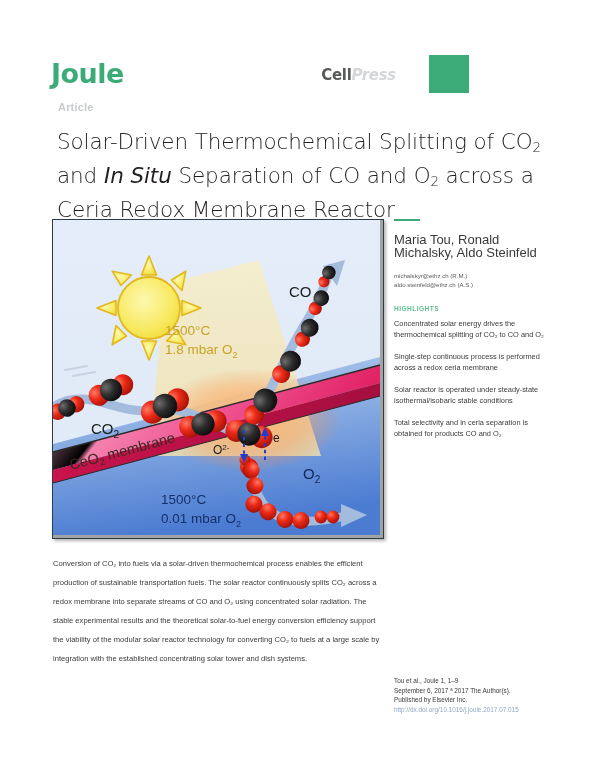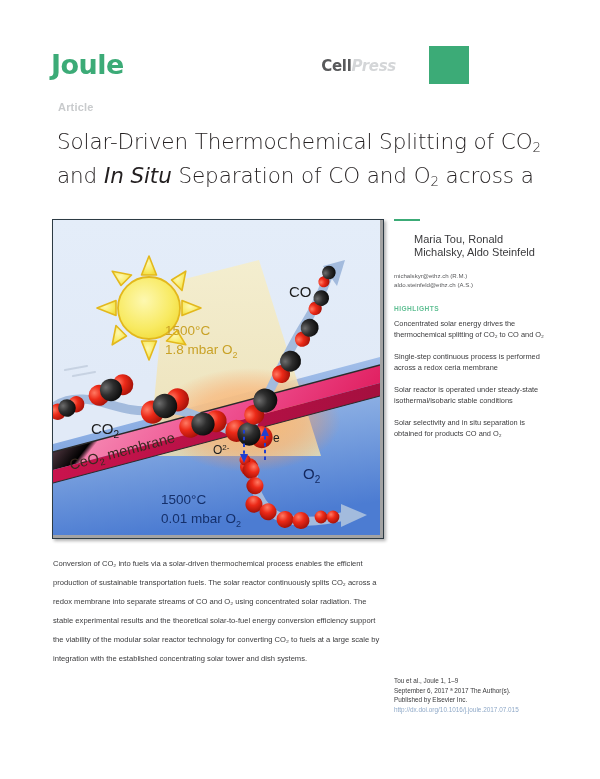--- a/index.html
+++ b/index.html
@@ -12,21 +12,21 @@
     height: 779px;
     position: relative;
     font-family: "Liberation Sans", sans-serif;
     color: #231f20;
     overflow: hidden;
   }
 
   
   .header {
     position: absolute;
-    left: 0; top: 8px;
+    left: 0; top: 17px;
     width: 476px; height: 92px;
   }
   .journal-logo {
     position: absolute;
     left: 51px; top: 41px;
     font-size: 27px;
     font-weight: bold;
     letter-spacing: -0.5px;
     color: #3cab77;
     font-family: "DejaVu Sans", sans-serif;
@@ -100,25 +100,24 @@
     position: absolute;
     left: 394px; top: 219px;
     width: 150px;
   }
   .green-rule {
     width: 26px; height: 2.2px;
     background: #3cab77;
     margin-bottom: 12px;
   }
   .authors {
-    font-size: 11px;
+    font-size: 13px;
     line-height: 13px;
     color: #3a3a3c;
     margin-bottom: 12px;
-    margin-left: 20px;
   }
   .emails {
     font-size: 6.1px;
     line-height: 9.2px;
     color: #58595b;
     margin-bottom: 15px;
   }
   .highlights-head {
     font-size: 6.6px;
     font-weight: bold;
@@ -149,21 +148,21 @@
 
 <div class="header">
   <div class="journal-logo">Joule</div>
   <div class="cellpress">
     <span class="cp-cell">Cell</span><span class="cp-press">Press</span>
   </div>
   <div class="green-square"></div>
 </div>
 
 <div class="article-kicker">Article</div>
-<h1 class="paper-title"><span>Solar-Driven Thermochemical Splitting of CO</span><sub>2</sub><br><span>and </span><span class="it">In Situ</span><span> Separation of CO and O</span><sub>2</sub><span> across a</span><br></h1>
+<h1 class="paper-title"><span>Solar-Driven Thermochemical Splitting of CO</span><sub>2</sub><br><span>and </span><span class="it">In Situ</span><span> Separation of CO and O</span><sub>2</sub><span> across a</span><br><span>Ceria Redox Membrane Reactor</span></h1>
 
 <div class="figure-wrap">
 <svg class="fig-svg" width="327" height="315" viewBox="0 0 327 315" xmlns="http://www.w3.org/2000/svg">
   <defs>
     <linearGradient id="skyGrad" x1="0" y1="0" x2="0" y2="1">
       <stop offset="0%" stop-color="#e4edf9"></stop>
       <stop offset="52%" stop-color="#e1eaf7"></stop>
     </linearGradient>
     <linearGradient id="lowerGrad" x1="0" y1="0" x2="0.25" y2="1">
       <stop offset="0%" stop-color="#bcd1ef"></stop>
@@ -373,21 +372,21 @@
   <div class="green-rule"></div>
   <div class="authors">Maria Tou, Ronald Michalsky, Aldo Steinfeld</div>
   <div class="emails">
     <div>michalskyr@ethz.ch (R.M.)</div>
     <div>aldo.steinfeld@ethz.ch (A.S.)</div>
   </div>
   <div class="highlights-head">HIGHLIGHTS</div>
   <div class="hl-item">Concentrated solar energy drives the thermochemical splitting of CO₂ to CO and O₂</div>
   <div class="hl-item">Single-step continuous process is performed across a redox ceria membrane</div>
   <div class="hl-item">Solar reactor is operated under steady-state isothermal/isobaric stable conditions</div>
-  <div class="hl-item">Solar selectivity and in situ separation is obtained for products CO and O₂</div>
+  <div class="hl-item">Total selectivity and in ceria separation is obtained for products CO and O₂</div>
 </div>
 
 <div class="citation">
   <div>Tou et al., Joule 1, 1–9</div>
   <div>September 6, 2017 ª 2017 The Author(s).</div>
   <div>Published by Elsevier Inc.</div>
   <div class="doi">http://dx.doi.org/10.1016/j.joule.2017.07.015</div>
 </div>
 
 </body></html>

